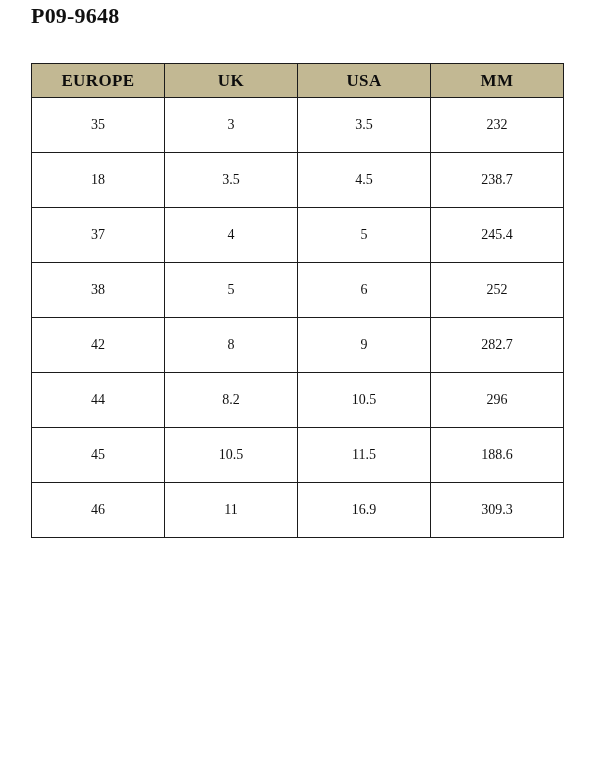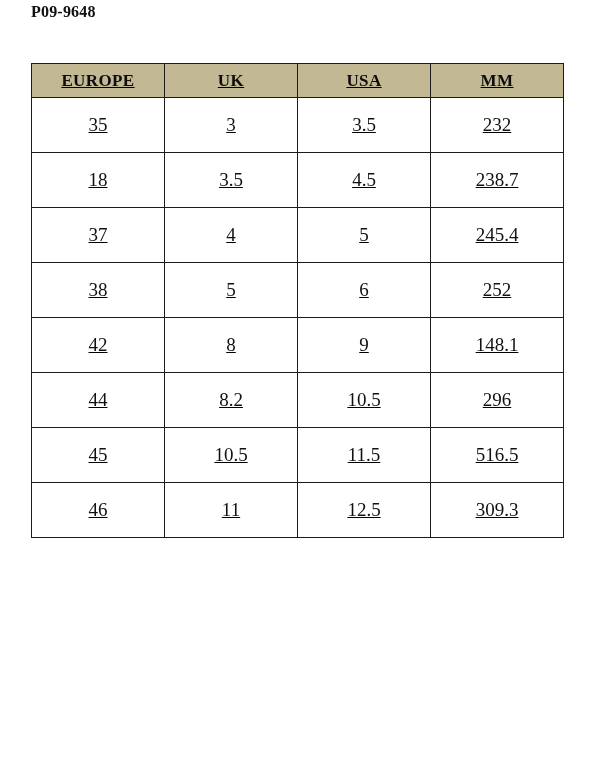--- a/index.html
+++ b/index.html
@@ -18,38 +18,37 @@
     position: relative;
     width: 593px;
     height: 768px;
     box-sizing: border-box;
   }
   .page-title {
     position: absolute;
     left: 31px;
     top: 3px;
     font-family: "Liberation Serif", "DejaVu Serif", serif;
-    font-size: 16px;
+    font-size: 22px;
     font-weight: bold;
     letter-spacing: 0.2px;
     color: #111111;
     white-space: nowrap;
   }
   .size-table-wrap {
     position: absolute;
     left: 31px;
     top: 63px;
     width: 532px;
   }
   table.size-table {
     border-collapse: collapse;
     width: 532px;
     table-layout: fixed;
     background: #a3a3a3;
-    text-decoration: underline;
   }
   table.size-table col {
     width: 133px;
   }
   table.size-table th,
   table.size-table td {
     border: 1.6px solid #1b1b1b;
     text-align: center;
     vertical-align: middle;
     padding: 0;
@@ -60,21 +59,21 @@
     background: #c2b893;
     font-family: "Liberation Serif", "DejaVu Serif", serif;
     font-size: 17px;
     font-weight: bold;
     letter-spacing: 0.4px;
     color: #0d0d0d;
   }
   table.size-table tbody td {
     height: 54px;
     font-family: "Liberation Serif", "DejaVu Serif", serif;
-    font-size: 19px;
+    font-size: 14px;
     font-weight: normal;
     color: #111111;
   }
 </style>
 </head>
 <body>
 
 <div class="page">
 
   <div class="page-title">P09-9648</div>
@@ -117,37 +116,37 @@
         <tr>
           <td>38</td>
           <td>5</td>
           <td>6</td>
           <td>252</td>
         </tr>
         <tr>
           <td>42</td>
           <td>8</td>
           <td>9</td>
-          <td>148.1</td>
+          <td>282.7</td>
         </tr>
         <tr>
           <td>44</td>
           <td>8.2</td>
           <td>10.5</td>
           <td>296</td>
         </tr>
         <tr>
           <td>45</td>
           <td>10.5</td>
           <td>11.5</td>
-          <td>516.5</td>
+          <td>188.6</td>
         </tr>
         <tr>
           <td>46</td>
           <td>11</td>
-          <td>12.5</td>
+          <td>16.9</td>
           <td>309.3</td>
         </tr>
       </tbody>
     </table>
   </div>
 
 </div>
 
 </body></html>

